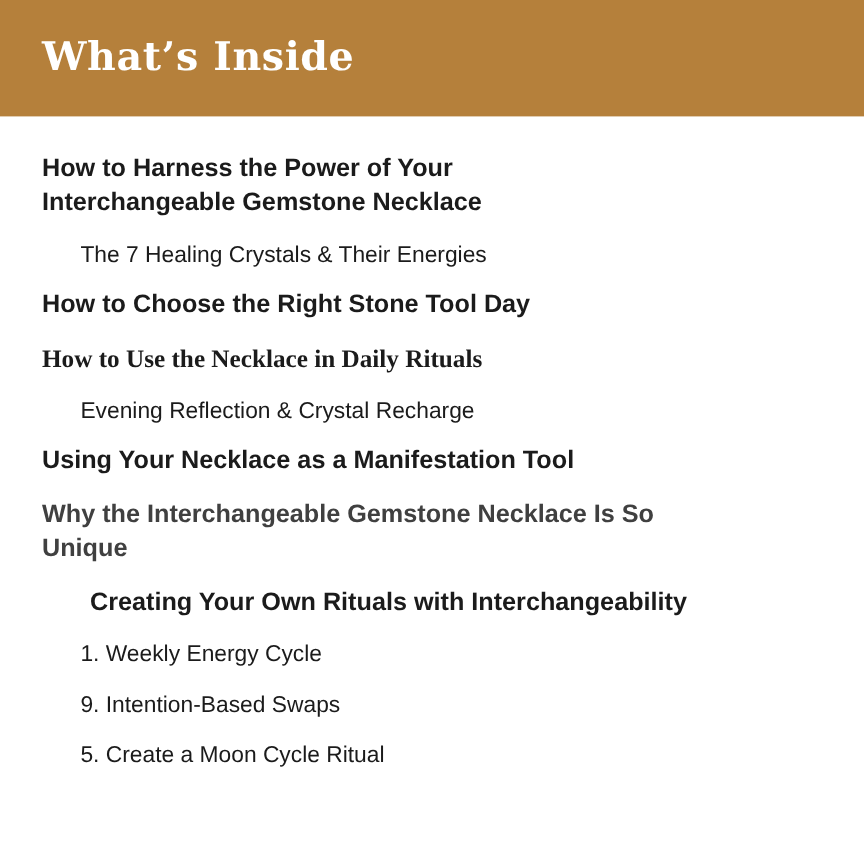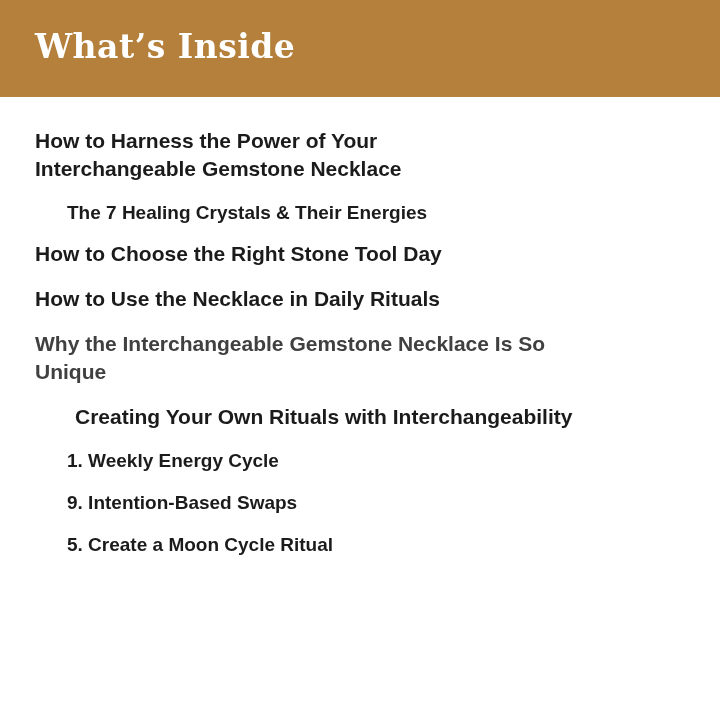--- a/index.html
+++ b/index.html
@@ -42,40 +42,42 @@
   .toc-item {
     color: #1b1b1b;
   }
   .toc-item.level-1 {
     font-weight: 700;
     font-size: 21px;
     line-height: 28px;
     margin-bottom: 17px;
   }
   .toc-item.level-2 {
-    font-weight: 700;
+    font-weight: 400;
     font-size: 19px;
     line-height: 26px;
     margin-left: 32px;
     margin-bottom: 14px;
     color: #222222;
     margin-top: 16px;
   }
 </style>
 </head>
 <body>
 
 <div class="page">
   <div class="header-band" style="background: rgb(181, 128, 59);">
     <div class="header-title" style="color: rgb(255, 255, 255);">What’s Inside</div>
   </div>
   <div class="content">
       <div class="toc-item level-1" style="color: rgb(27, 27, 27);">How to Harness the Power of Your<br>Interchangeable Gemstone Necklace</div>
       <div class="toc-item level-2" style="color: rgb(27, 27, 27);">The 7 Healing Crystals &amp; Their Energies</div>
       <div class="toc-item level-1" style="color: rgb(27, 27, 27);">How to Choose the Right Stone Tool Day</div>
-      <div class="toc-item level-1" style="color: rgb(27, 27, 27);">How to Use the Necklace in Daily Rituals</div>
+      <div class="toc-item level-1" style="color: rgb(27, 27, 27); font-family: Liberation Serif, serif;">How to Use the Necklace in Daily Rituals</div>
+      <div class="toc-item level-2" style="color: rgb(27, 27, 27);">Evening Reflection &amp; Crystal Recharge</div>
+      <div class="toc-item level-1" style="color: rgb(27, 27, 27);">Using Your Necklace as a Manifestation Tool</div>
       <div class="toc-item level-1" style="color: #404040;">Why the Interchangeable Gemstone Necklace Is So Unique</div>
       <div class="toc-item level-1" style="color: rgb(27, 27, 27); margin-left: 40px;">Creating Your Own Rituals with Interchangeability</div>
       <div class="toc-item level-2" style="color: rgb(27, 27, 27);">1. Weekly Energy Cycle</div>
       <div class="toc-item level-2" style="color: rgb(27, 27, 27);">9. Intention-Based Swaps</div>
       <div class="toc-item level-2" style="color: rgb(27, 27, 27);">5. Create a Moon Cycle Ritual</div>
     </div>
 </div>
 
 </body></html>

